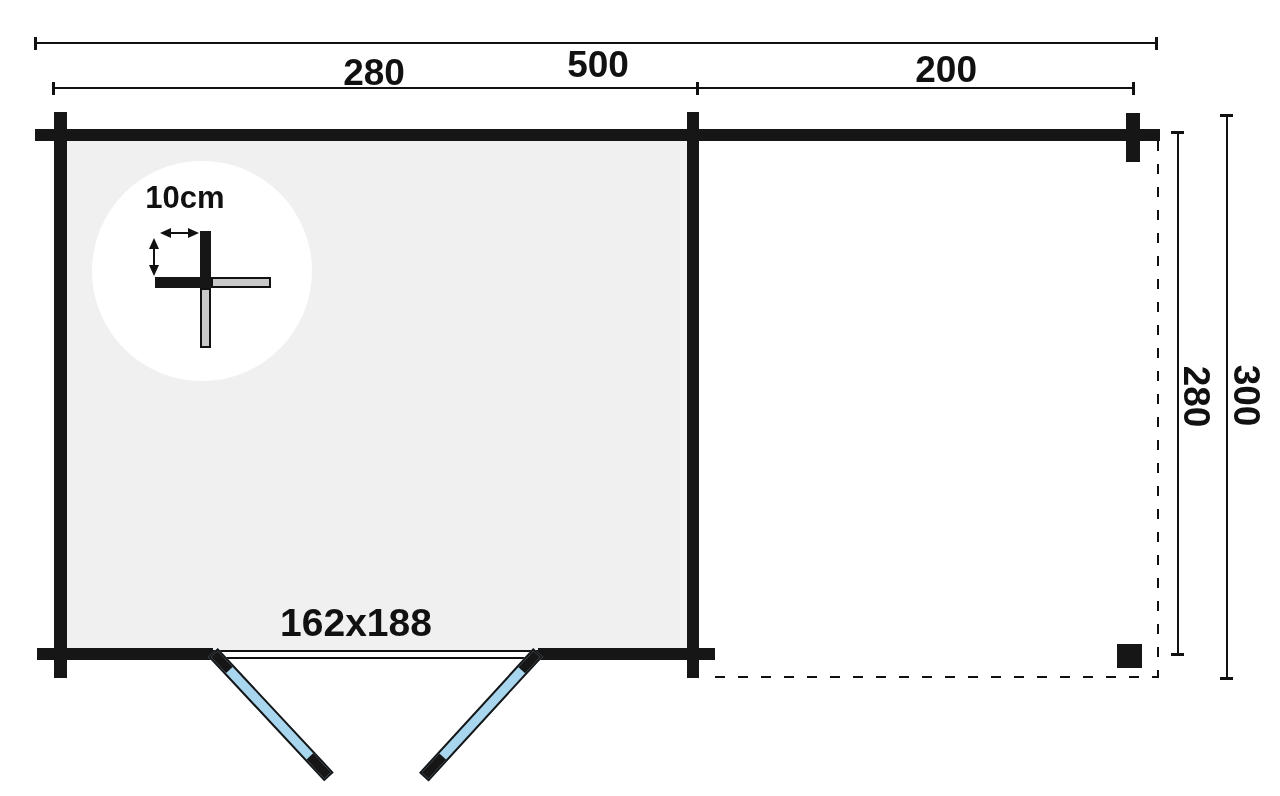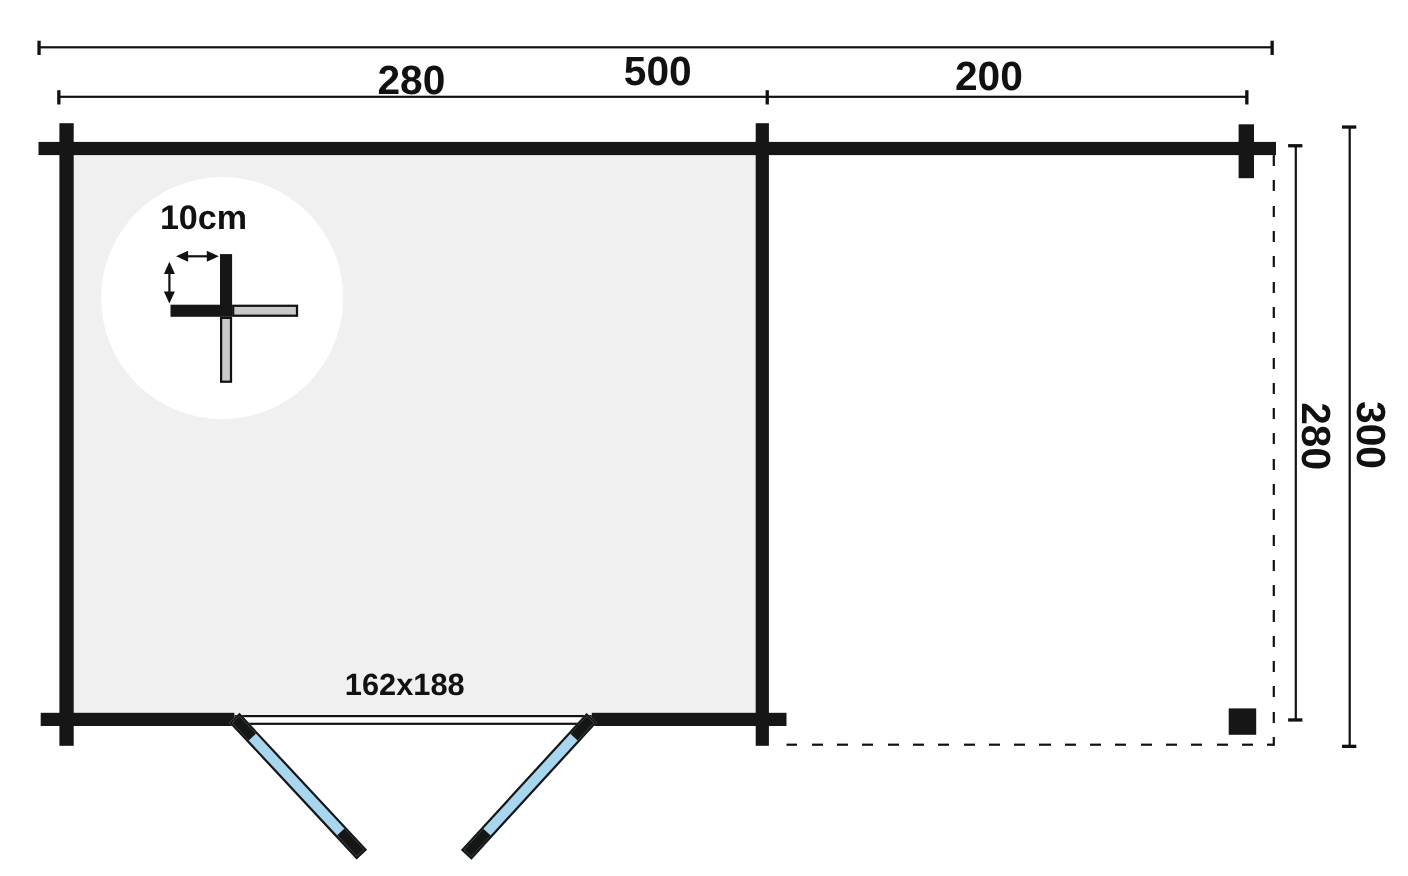--- a/index.html
+++ b/index.html
@@ -54,21 +54,21 @@
   <div class="abs dline" style="left:35px;top:42px;width:1122px;height:2px;"></div>
   <div class="abs tick-v" style="left:34px;top:37px;"></div>
   <div class="abs tick-v" style="left:1155px;top:37px;"></div>
   <div class="abs dim-label" style="left:538px;top:11px;width:120px;margin-top:35px;">500</div>
 
   <div class="abs dline" style="left:53px;top:87px;width:1081px;height:2px;"></div>
   <div class="abs tick-v" style="left:52px;top:82px;"></div>
   <div class="abs tick-v" style="left:696px;top:82px;"></div>
   <div class="abs tick-v" style="left:1132px;top:82px;"></div>
   <div class="abs dim-label" style="left:314px;top:54px;width:120px;">280</div>
-  <div class="abs dim-label" style="left:839px;top:51px;width:120px;">200</div>
+  <div class="abs dim-label" style="left:857px;top:51px;width:120px;text-align:right;">200</div>
 
   <div class="abs floor" style="left:60px;top:135px;width:633px;height:519px;"></div>
 
   <div class="abs balloon" style="left:92px;top:161px;"></div>
   <div class="abs detail-label" style="left:135px;top:182px;width:100px;">10cm</div>
   <div class="abs wall" style="left:200px;top:231px;width:11px;height:57px;"></div>
   <div class="abs wall" style="left:155px;top:277px;width:56px;height:11px;"></div>
   <div class="abs logbar-grey" style="left:211px;top:277px;width:60px;height:11px;"></div>
   <div class="abs logbar-grey" style="left:200px;top:288px;width:11px;height:60px;"></div>
   <div class="abs" style="left:160px;top:228px;width:39px;height:10px;">
@@ -82,21 +82,21 @@
       <div class="arr-head arr-down"></div>
   </div>
 
   <div class="abs wall" style="left:35px;top:129px;width:1125px;height:12px;"></div>
   <div class="abs wall" style="left:54px;top:112px;width:13px;height:566px;"></div>
   <div class="abs wall" style="left:687px;top:112px;width:12px;height:566px;"></div>
   <div class="abs wall" style="left:37px;top:648px;width:176px;height:12px;"></div>
   <div class="abs wall" style="left:538px;top:648px;width:177px;height:12px;"></div>
   <div class="abs wall" style="left:1126px;top:113px;width:14px;height:49px;"></div>
 
-  <div class="abs dim-label" style="left:288px;top:604px;width:160px;font-size:28px;">162x188</div>
+  <div class="abs dim-label" style="left:276px;top:604px;width:160px;font-size:39px;">162x188</div>
   <div class="abs threshold" style="left:213px;top:650px;width:325px;height:9px;"></div>
   <div class="abs door" style="left:213px;top:646px;width:170px;transform-origin:left center;transform:rotate(47deg);">
     <span class="cap hinge"></span>
     <span class="cap free"></span>
   </div>
   <div class="abs door" style="left:538px;top:646px;width:169px;transform-origin:left center;transform:rotate(132.5deg);">
     <span class="cap hinge"></span>
     <span class="cap free"></span>
   </div>
 

